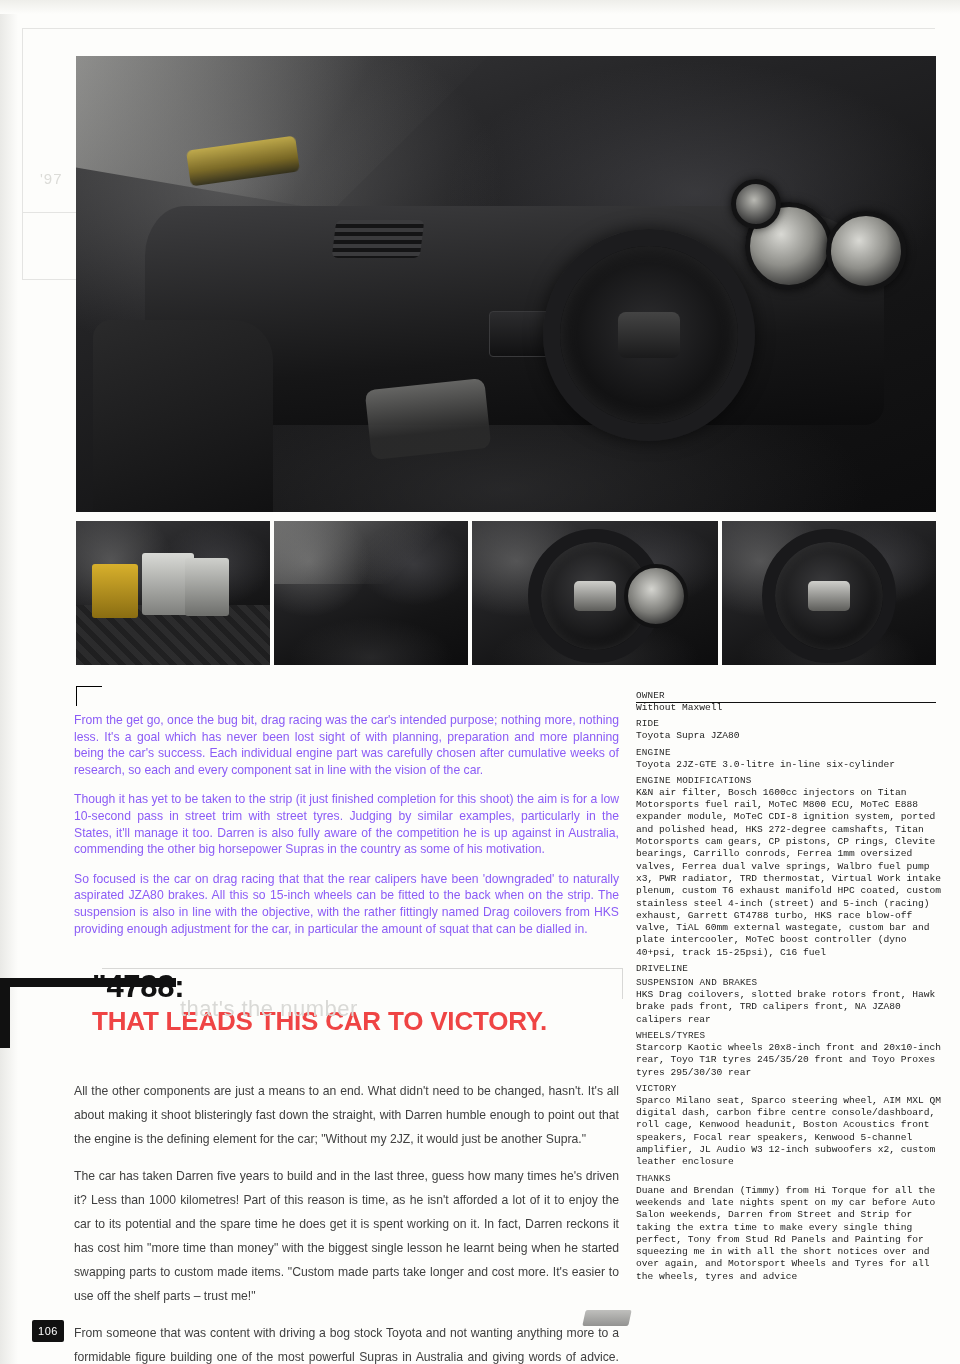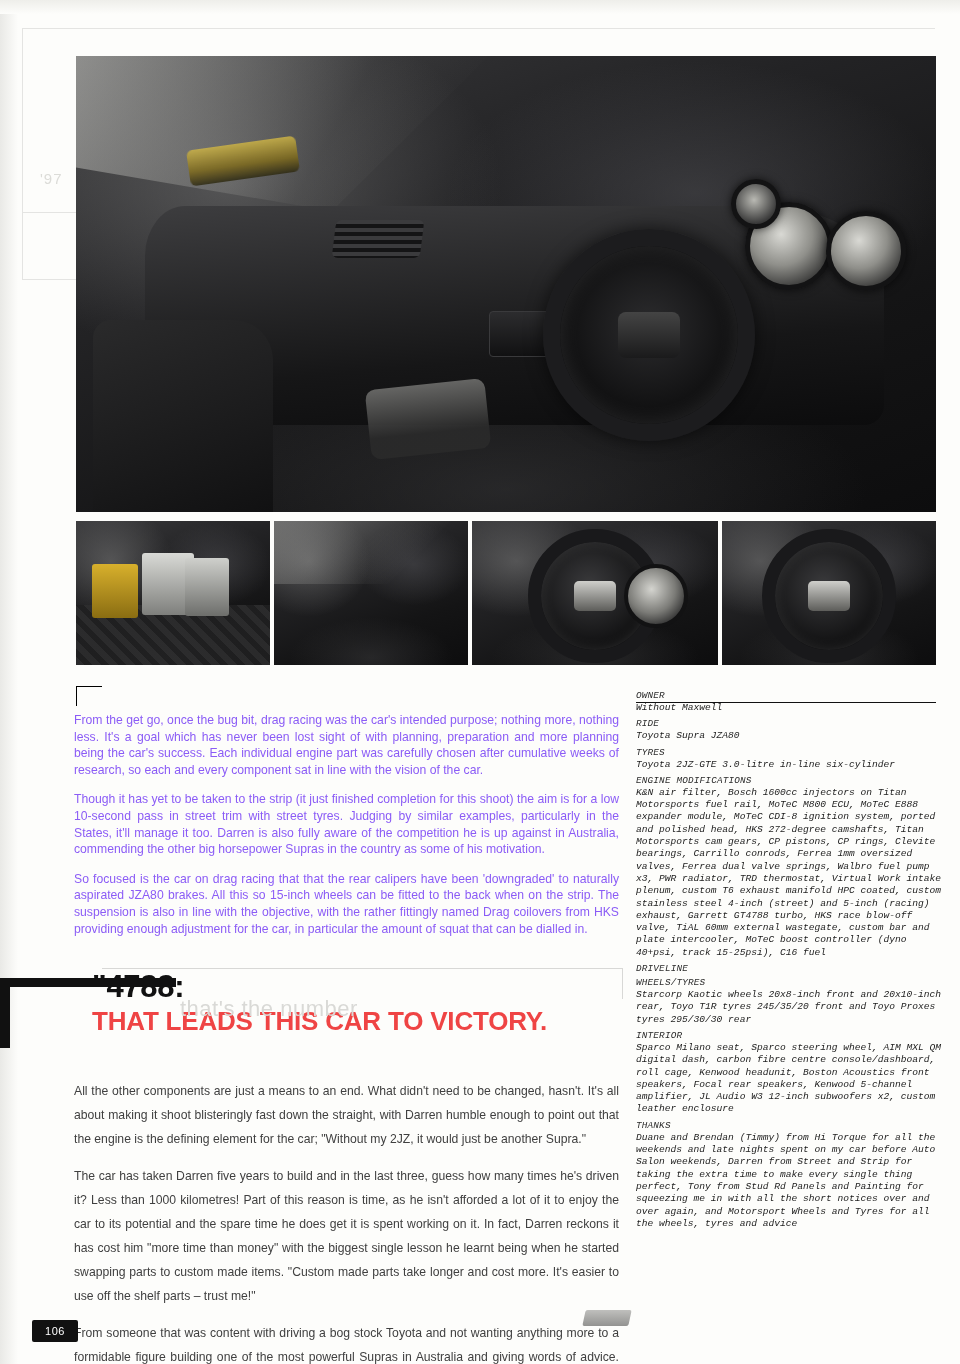--- a/index.html
+++ b/index.html
@@ -330,42 +330,42 @@
     background: #111;
   }
   .specs-title {
     font-size: 23px;
     font-weight: normal;
     letter-spacing: 0.2px;
     margin: 16px 0 6px 0;
     color: #111;
     font-family: "Liberation Sans", sans-serif;
   }
-  .spec-item { margin-bottom: 2px; font-style: italic; }
+  .spec-item { margin-bottom: 2px; }
   .spec-label {
     font-family: "Liberation Mono", monospace;
     font-size: 9.3px;
     letter-spacing: 0.2px;
     color: #2b2b2b;
     line-height: 12px;
   }
   .spec-value {
     font-family: "Liberation Mono", monospace;
     font-size: 9.6px;
     line-height: 12.3px;
     color: #1c1c1c;
     margin: 0 0 4px 0;
     text-align: left;
   }
 
   
   .page-num {
     position: absolute;
     left: 32px; bottom: 22px;
-    width: 46px; height: 22px;
+    width: 32px; height: 22px;
     background: #111;
     color: #fff;
     font-size: 11px;
     line-height: 22px;
     text-align: center;
     border-radius: 2px;
     letter-spacing: 0.5px;
   }
   .logo-mark {
     position: absolute;
@@ -454,36 +454,40 @@
 
     <div class="spec-item">
       <div class="spec-label">OWNER</div>
       <div class="spec-value">Without Maxwell</div>
     </div>
     <div class="spec-item">
       <div class="spec-label">RIDE</div>
       <div class="spec-value">Toyota Supra JZA80</div>
     </div>
     <div class="spec-item">
-      <div class="spec-label">TYRES</div>
+      <div class="spec-label">ENGINE</div>
       <div class="spec-value">Toyota 2JZ-GTE 3.0-litre in-line six-cylinder</div>
     </div>
     <div class="spec-item">
       <div class="spec-label">ENGINE MODIFICATIONS</div>
       <div class="spec-value">K&amp;N air filter, Bosch 1600cc injectors on Titan Motorsports fuel rail, MoTeC M800 ECU, MoTeC E888 expander module, MoTeC CDI-8 ignition system, ported and polished head, HKS 272-degree camshafts, Titan Motorsports cam gears, CP pistons, CP rings, Clevite bearings, Carrillo conrods, Ferrea 1mm oversized valves, Ferrea dual valve springs, Walbro fuel pump x3, PWR radiator, TRD thermostat, Virtual Work intake plenum, custom T6 exhaust manifold HPC coated, custom stainless steel 4-inch (street) and 5-inch (racing) exhaust, Garrett GT4788 turbo, HKS race blow-off valve, TiAL 60mm external wastegate, custom bar and plate intercooler, MoTeC boost controller (dyno 40+psi, track 15-25psi), C16 fuel</div>
     </div>
     <div class="spec-item">
       <div class="spec-label">DRIVELINE</div>
     </div>
     <div class="spec-item">
+      <div class="spec-label">SUSPENSION AND BRAKES</div>
+      <div class="spec-value">HKS Drag coilovers, slotted brake rotors front, Hawk brake pads front, TRD calipers front, NA JZA80 calipers rear</div>
+    </div>
+    <div class="spec-item">
       <div class="spec-label">WHEELS/TYRES</div>
       <div class="spec-value">Starcorp Kaotic wheels 20x8-inch front and 20x10-inch rear, Toyo T1R tyres 245/35/20 front and Toyo Proxes tyres 295/30/30 rear</div>
     </div>
     <div class="spec-item">
-      <div class="spec-label">INTERIOR</div>
+      <div class="spec-label">VICTORY</div>
       <div class="spec-value">Sparco Milano seat, Sparco steering wheel, AIM MXL QM digital dash, carbon fibre centre console/dashboard, roll cage, Kenwood headunit, Boston Acoustics front speakers, Focal rear speakers, Kenwood 5-channel amplifier, JL Audio W3 12-inch subwoofers x2, custom leather enclosure</div>
     </div>
     <div class="spec-item">
       <div class="spec-label">THANKS</div>
       <div class="spec-value">Duane and Brendan (Timmy) from Hi Torque for all the weekends and late nights spent on my car before Auto Salon weekends, Darren from Street and Strip for taking the extra time to make every single thing perfect, Tony from Stud Rd Panels and Painting for squeezing me in with all the short notices over and over again, and Motorsport Wheels and Tyres for all the wheels, tyres and advice</div>
     </div>
   </div>
 
   <div class="logo-mark"></div>
   <div class="page-num">106</div>

